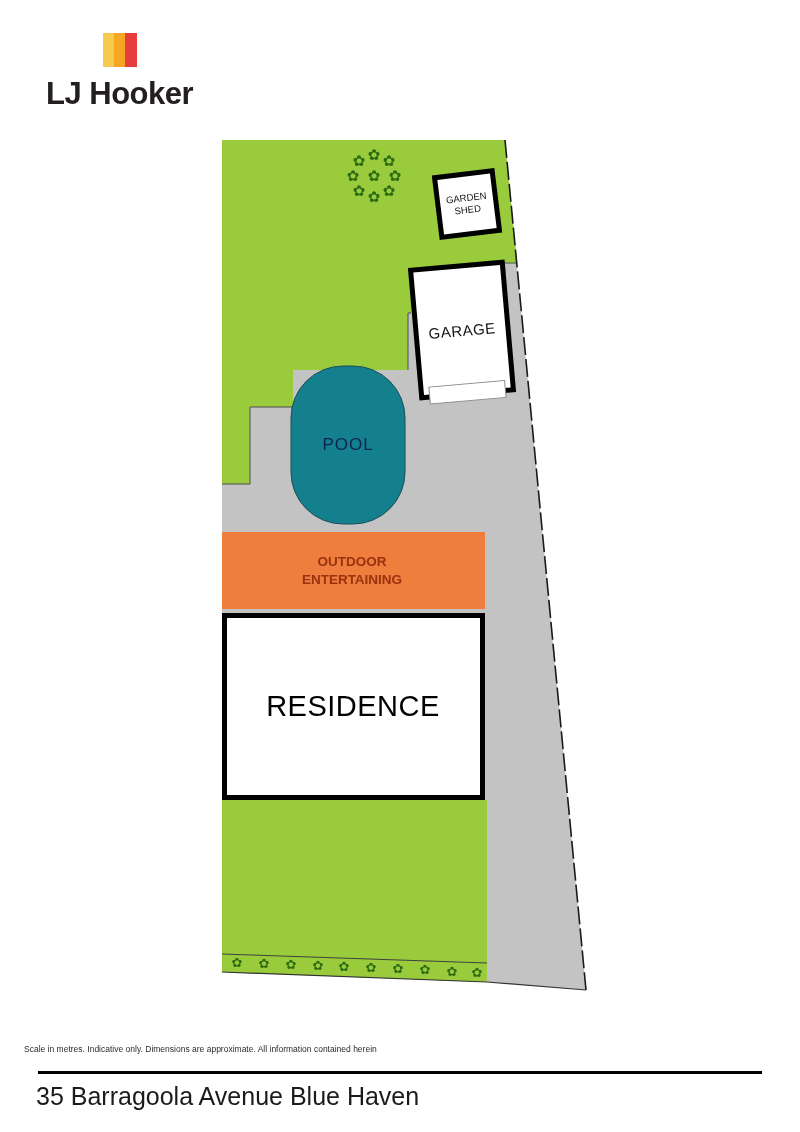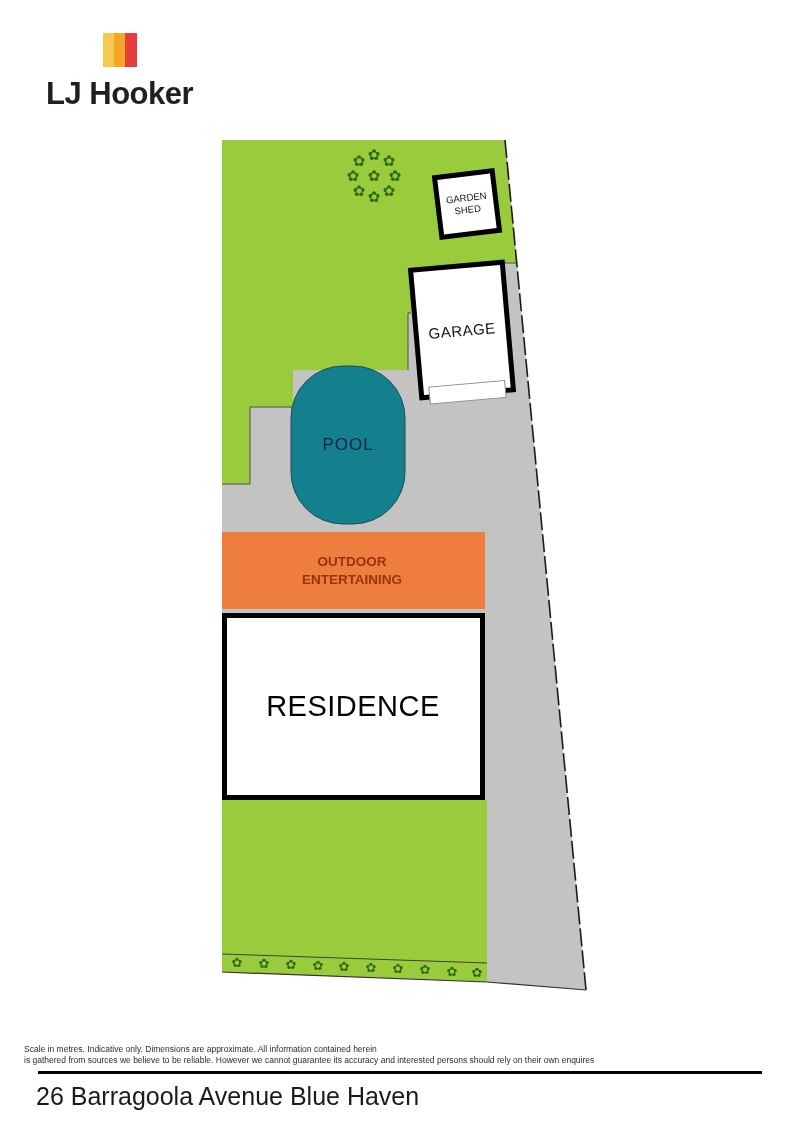--- a/index.html
+++ b/index.html
@@ -104,16 +104,15 @@
     <text x="371" y="972">✿</text>
     <text x="398" y="973">✿</text>
     <text x="425" y="974">✿</text>
     <text x="452" y="976">✿</text>
     <text x="477" y="977">✿</text>
   </g>
 </svg>
 
 <div class="disclaimer">
   <div>Scale in metres. Indicative only. Dimensions are approximate. All information contained herein</div>
-  <div>is gathered from sources we believe to be reliable. However we cannot guarantee its accuracy and interested persons should rely on their own enquires</div>
 </div>
 <div class="footer-rule"></div>
-<div class="address">26 Barragoola Avenue Blue Haven</div>
+<div class="address">35 Barragoola Avenue Blue Haven</div>
 
 </body></html>

